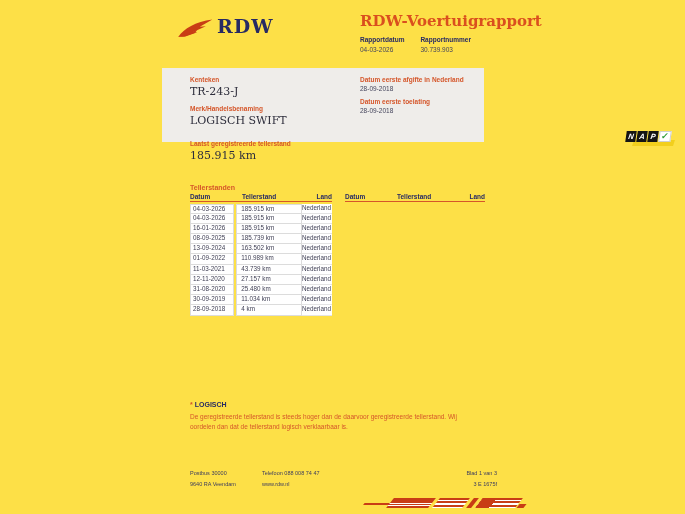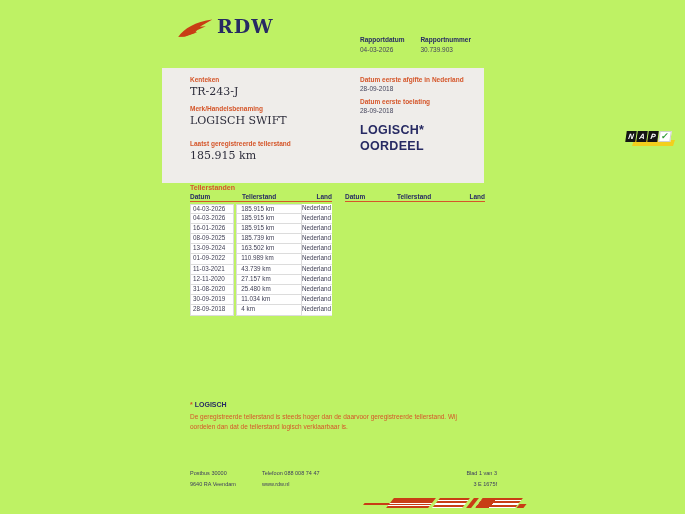--- a/index.html
+++ b/index.html
@@ -6,37 +6,37 @@
     --orange:#D5562A;
     --orange-deep:#C83D15;
     --navy:#272A63;
     --ink:#2E2E3C;
     --muted:#45455C;
     --box:#EFEDEA;
     --cellborder:#DCDCDC;
   }
   *{margin:0;padding:0;box-sizing:border-box;}
   body{background:#fff;font-family:"Liberation Sans", sans-serif;}
-  .page{position:relative;width:685px;height:514px;background:#bef264;overflow:hidden;}
+  .page{position:relative;width:685px;height:514px;background:#fde047;overflow:hidden;}
 
   
   .logo-svg{position:absolute;left:177px;top:15px;width:36px;height:26px;}
   .logo-word{position:absolute;left:217px;top:15px;font-family:"DejaVu Serif", serif;
     font-size:19px;font-weight:bold;color:var(--navy);letter-spacing:1px;}
   .doc-title{position:absolute;left:360px;top:12px;font-family:"DejaVu Serif", serif;
     font-size:15px;font-weight:bold;color:#DA4F1E;}
   .report-meta{position:absolute;left:360px;top:36px;display:flex;gap:16px;}
   .meta-col{display:flex;flex-direction:column;gap:3px;}
   .lbl{font-size:6.5px;font-weight:bold;color:var(--navy);}
   .lbl-orange{font-size:6.5px;font-weight:bold;color:var(--orange);}
   .val-sm{font-size:6.5px;color:var(--muted);}
   .meta-col:first-child{min-width:38px;}
 
   
-  .summary-box{position:absolute;left:162px;top:68px;width:322px;height:115px;background:var(--box);}
+  .summary-box{position:absolute;left:162px;top:68px;width:322px;height:74px;background:var(--box);}
   .sb-left{position:absolute;left:28px;top:8px;}
   .sb-right{position:absolute;left:198px;top:8px;}
   .big-val{font-family:"DejaVu Serif", serif;font-size:11px;color:var(--ink);margin:2px 0 7px 0;}
   .sb-right .val-sm{display:block;margin:2px 0 6px 0;}
   .verdict{font-size:12.5px;font-weight:bold;color:var(--navy);line-height:16px;margin-top:8px;letter-spacing:.3px;}
 
   
   .nap{position:absolute;left:266px;top:55px;width:50px;height:18px;}
   .nap-yellow{position:absolute;left:7px;top:9px;width:41px;height:6px;background:#F2CF1D;transform:skewX(-18deg);}
   .nap-boxes{position:absolute;left:0;top:0;display:flex;gap:1px;transform:skewX(-8deg);}
@@ -93,20 +93,21 @@
 </head>
 <body>
 
 <div class="page">
 
   <svg class="logo-svg" viewBox="0 0 60 42">
     <path d="M2,36 C12,22 30,11 59,7 L38,19 L48,18 L26,28 L34,28 L14,35 Z" fill="#C83D15"></path>
     <path d="M6,35 L34,24 L30,29 L12,35 Z" fill="#C83D15"></path>
   </svg>
   <div class="logo-word">RDW</div>
+  <div class="doc-title">RDW-Voertuigrapport</div>
 
   <div class="report-meta">
     <div class="meta-col">
       <span class="lbl">Rapportdatum</span>
       <span class="val-sm">04-03-2026</span>
     </div>
     <div class="meta-col">
       <span class="lbl">Rapportnummer</span>
       <span class="val-sm">30.739.903</span>
     </div>
@@ -119,24 +120,20 @@
       <div class="lbl-orange">Merk/Handelsbenaming</div>
       <div class="big-val">LOGISCH SWIFT</div>
       <div class="lbl-orange" style="margin-top:13px;">Laatst geregistreerde tellerstand</div>
       <div class="big-val">185.915 km</div>
     </div>
     <div class="sb-right">
       <div class="lbl-orange">Datum eerste afgifte in Nederland</div>
       <span class="val-sm">28-09-2018</span>
       <div class="lbl-orange">Datum eerste toelating</div>
       <span class="val-sm">28-09-2018</span>
-      <div class="verdict">
-        <span>LOGISCH*</span><br>
-        <span>OORDEEL</span>
-      </div>
       <div class="nap">
         <div class="nap-yellow"></div>
         <div class="nap-boxes">
           <div class="nap-box">N</div>
           <div class="nap-box">A</div>
           <div class="nap-box">P</div>
           <div class="nap-check">✓</div>
         </div>
       </div>
     </div>

